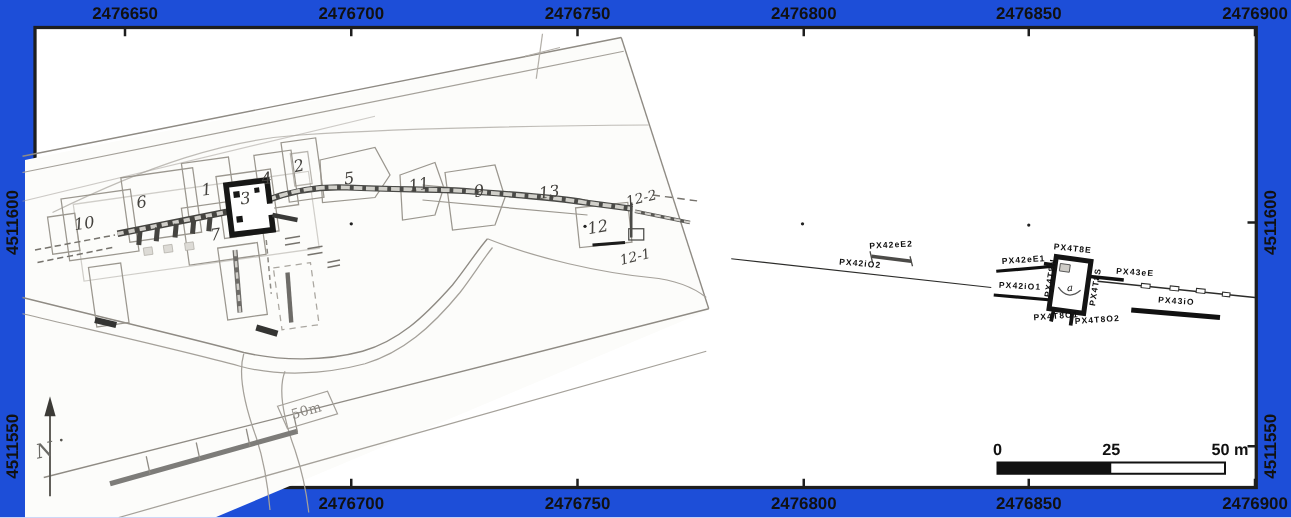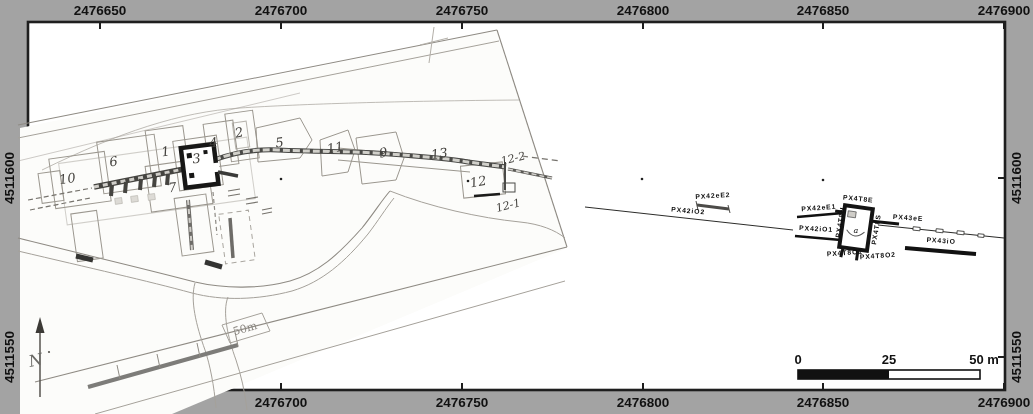--- a/index.html
+++ b/index.html
@@ -1,16 +1,16 @@
 <!DOCTYPE html>
 <html><head>
 <meta charset="utf-8">
 <style>
   html,body { margin:0; padding:0; background:#ffffff; }
-  .stage { position:relative; width:1033px; height:414px; background:#a3a3a3; overflow:hidden; }
+  .stage { position:relative; width:1033px; height:414px; background:#1d4ed8; overflow:hidden; }
   svg { display:block; }
   .axis-label  { font-family:"Liberation Sans", sans-serif; font-weight:bold; font-size:13.5px; fill:#111; }
   .trench-num  { font-family:"DejaVu Serif", serif; font-style:italic; font-size:13px; fill:#44423e; }
   .trench-sm   { font-family:"DejaVu Serif", serif; font-style:italic; font-size:11px; fill:#44423e; }
   .survey-label{ font-family:"Liberation Sans", sans-serif; font-weight:bold; font-size:6.8px; fill:#0d0d0d; letter-spacing:0.9px; }
   .letter-a    { font-family:"DejaVu Serif", serif; font-style:italic; font-size:8px; fill:#111; }
   .scan-scale  { font-family:"DejaVu Serif", serif; font-size:11px; fill:#8a8680; }
   .north-n     { font-family:"DejaVu Serif", serif; font-style:italic; font-size:16px; fill:#6b6a66; }
   .scale-num   { font-family:"Liberation Sans", sans-serif; font-weight:bold; font-size:13px; fill:#111; }
   .thin  { stroke:#a5a19a; stroke-width:1; fill:none; }

